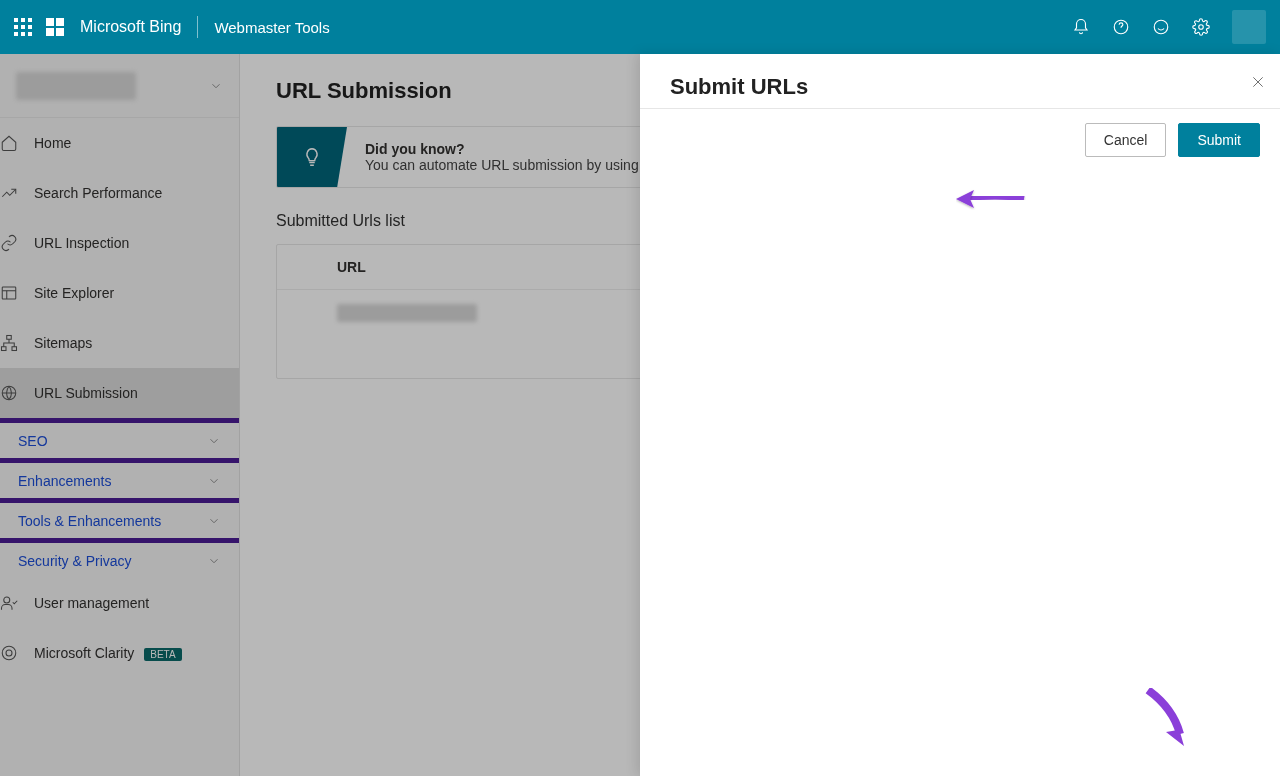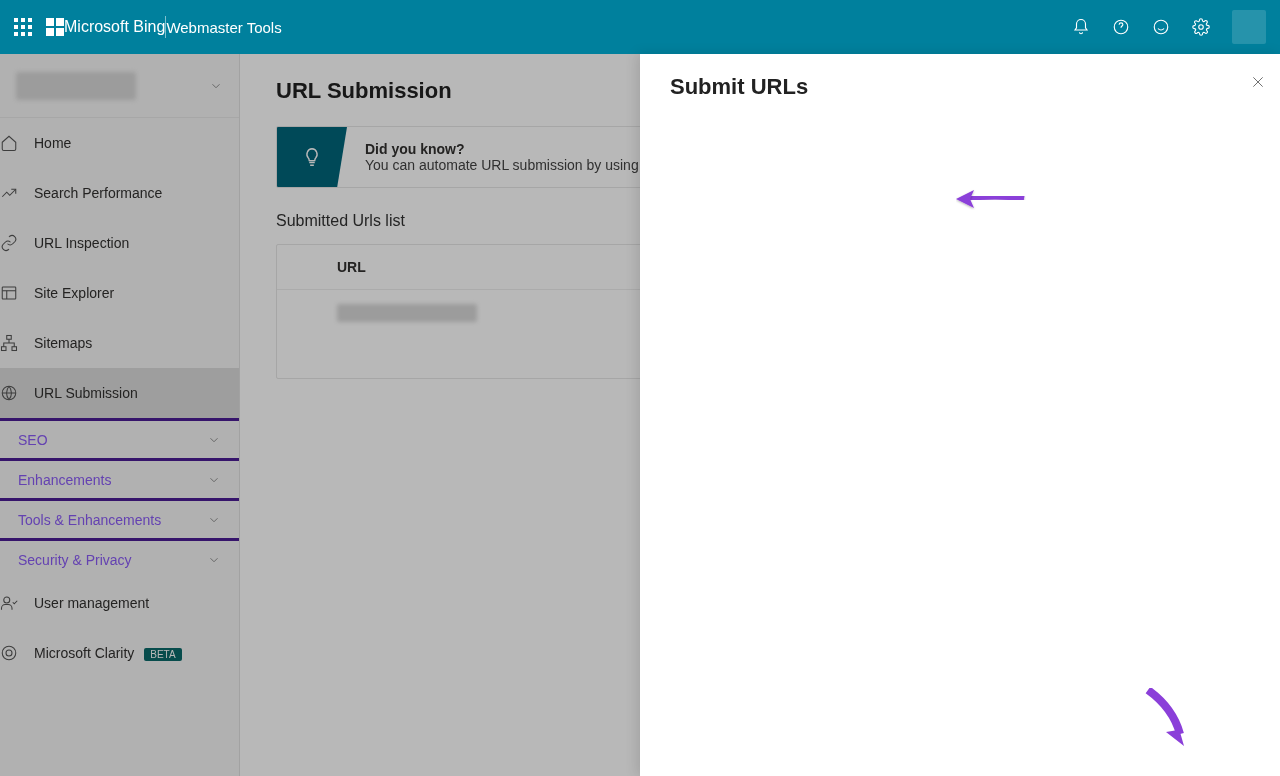--- a/index.html
+++ b/index.html
@@ -3,41 +3,41 @@
 <meta charset="utf-8">
 <style>
   * { box-sizing: border-box; margin: 0; padding: 0; }
   body { font-family: "Segoe UI", Arial, sans-serif; font-size: 14px; color: #323130; background: #fff; width: 1280px; height: 776px; overflow: hidden; position: relative; }
 
   
   .header { height: 54px; background: #00809d; display: flex; align-items: center; padding: 0 14px; color: #fff; justify-content: space-between; }
   .header-left { display: flex; align-items: center; gap: 14px; }
   .apps-grid { width: 18px; height: 18px; display: grid; grid-template-columns: repeat(3,4px); grid-template-rows: repeat(3,4px); gap: 3px; }
   .apps-grid span { background: #fff; }
-  .brand { display: flex; align-items: center; gap: 0; }
+  .brand { display: flex; align-items: center; gap: 16px; }
   .bing-logo { width: 18px; height: 18px; display: grid; grid-template-columns: 1fr 1fr; grid-template-rows: 1fr 1fr; gap: 2px;}
   .bing-logo span { background:#fff; }
   .brand-text { font-size: 16px; font-weight: 400; }
   .brand-divider { width: 1px; height: 22px; background: rgba(255,255,255,0.5); }
   .brand-sub { font-size: 15px; }
   .header-right { display: flex; align-items: center; gap: 22px; }
   .header-right .hicon { width: 18px; height: 18px; stroke: #fff; fill: none; stroke-width: 1.5; }
   .avatar-box { width: 34px; height: 34px; background: rgba(255,255,255,0.15); border-radius: 2px; }
 
   
   .main { display: flex; height: calc(776px - 54px); }
   .sidebar { width: 240px; background: #f5f5f5; border-right: 1px solid #e1e1e1; display: flex; flex-direction: column; }
   .site-selector { height: 64px; display: flex; align-items: center; padding: 0 16px; justify-content: space-between; border-bottom: 1px solid #e8e8e8; }
   .site-blur { width: 120px; height: 28px; background: #d8d8d8; border-radius: 3px; filter: blur(2px); }
   .nav { list-style: none; }
   .nav-item { display: flex; align-items: center; height: 50px; padding: 0 0; gap: 16px; cursor: pointer; color: #323130; }
   .nav-item.selected { background: #dcdcdc; }
   .nav-item .nicon { width: 18px; height: 18px; stroke: #555; fill:none; stroke-width:1.4; }
   .nav-item span.label { flex: 1; }
-  .nav-group { display: flex; align-items: center; height: 40px; padding: 0 18px; justify-content: space-between; color: #8b5cf6; cursor: pointer; border-top: 3px solid #4c1d95; }
+  .nav-group { display: flex; align-items: center; height: 40px; padding: 0 18px; justify-content: space-between; color: #1d4ed8; cursor: pointer; border-top: 5px solid #4c1d95; }
   .nav-group:first-of-type { border-top: none; }
   .chev { width: 14px; height: 14px; stroke: #888; fill:none; stroke-width:1.6; }
   .beta-badge { background: #0b6a6a; color: #fff; font-size: 10px; padding: 1px 6px; border-radius: 2px; margin-left: 6px; }
 
   
   .content { flex: 1; background: #fff; padding: 24px 36px; overflow: auto; }
   .page-title { font-size: 22px; font-weight: 600; margin-bottom: 22px; color: #222; }
   .dyk { display: flex; background: #fff; border: 1px solid #e6e6e6; border-radius: 2px; margin-bottom: 24px; overflow: hidden; }
   .dyk-icon { width: 70px; background: #00667b; display:flex; align-items:center; justify-content:center; clip-path: polygon(0 0, 100% 0, 86% 100%, 0 100%); }
   .dyk-icon svg { stroke:#fff; fill:none; width:22px; height:22px; }
@@ -251,20 +251,24 @@
 <div class="overlay"></div>
 
 <div class="panel">
   <div class="panel-head">
     <div class="panel-title">Submit URLs</div>
     <svg class="close-x" viewBox="0 0 24 24">
         <line x1="5" y1="5" x2="19" y2="19"></line>
         <line x1="19" y1="5" x2="5" y2="19"></line>
       </svg>
   </div>
+  <div class="panel-foot">
+    <button class="btn btn-cancel">Cancel</button>
+    <button class="btn btn-submit">Submit</button>
+  </div>
 </div>
 
 <svg class="arrow" style="left:956px; top:184px; width:70px; height:30px;" viewBox="0 0 70 30">
   <defs>
       <filter id="s1">
         <feDropShadow dx="0" dy="1" stdDeviation="1" flood-opacity="0.3"></feDropShadow>
       </filter>
     </defs>
   <path d="M68 15 Q40 10 8 15" stroke="#8b3fd9" stroke-width="6" fill="none" filter="url(#s1)"></path>
   <polygon points="0,15 18,6 14,15 18,24" fill="#8b3fd9" filter="url(#s1)"></polygon>

